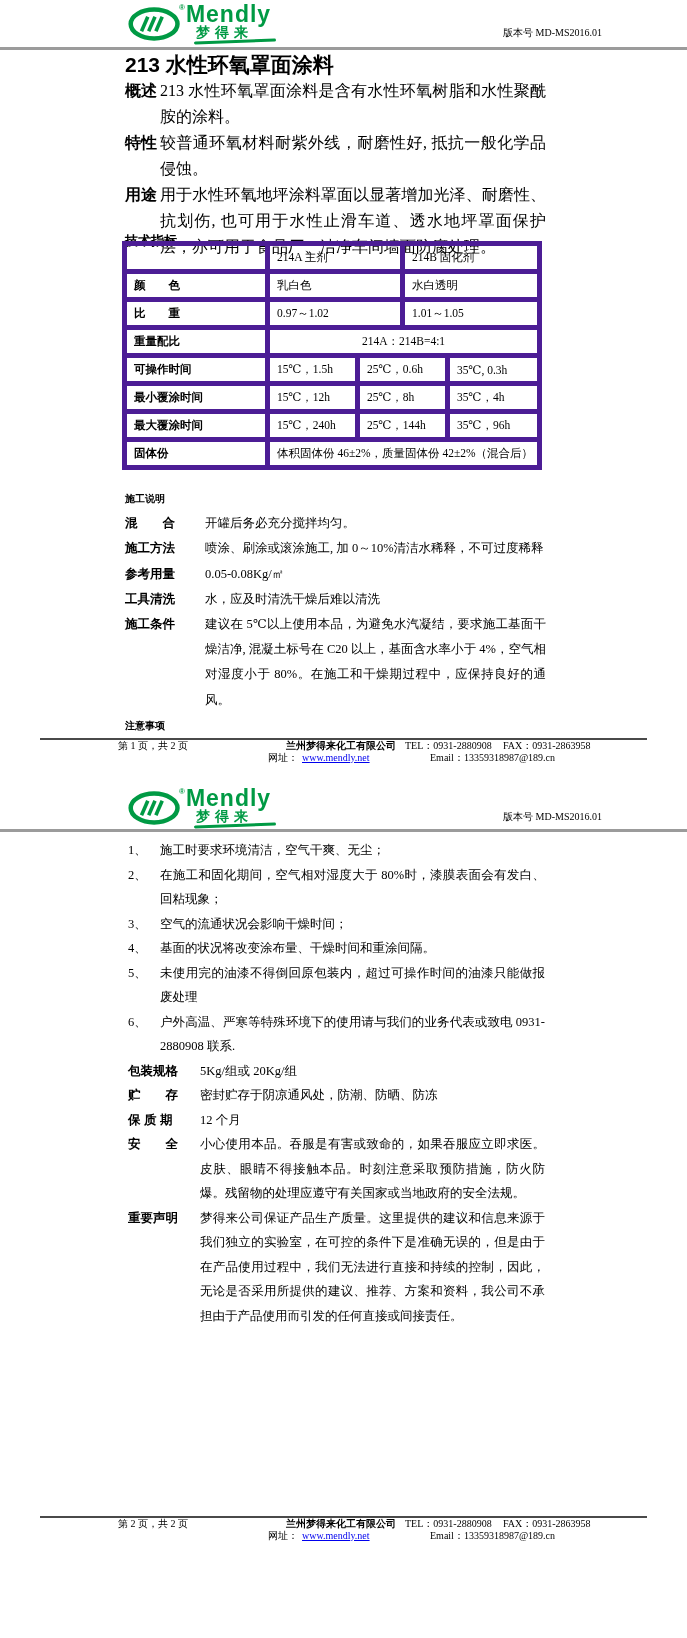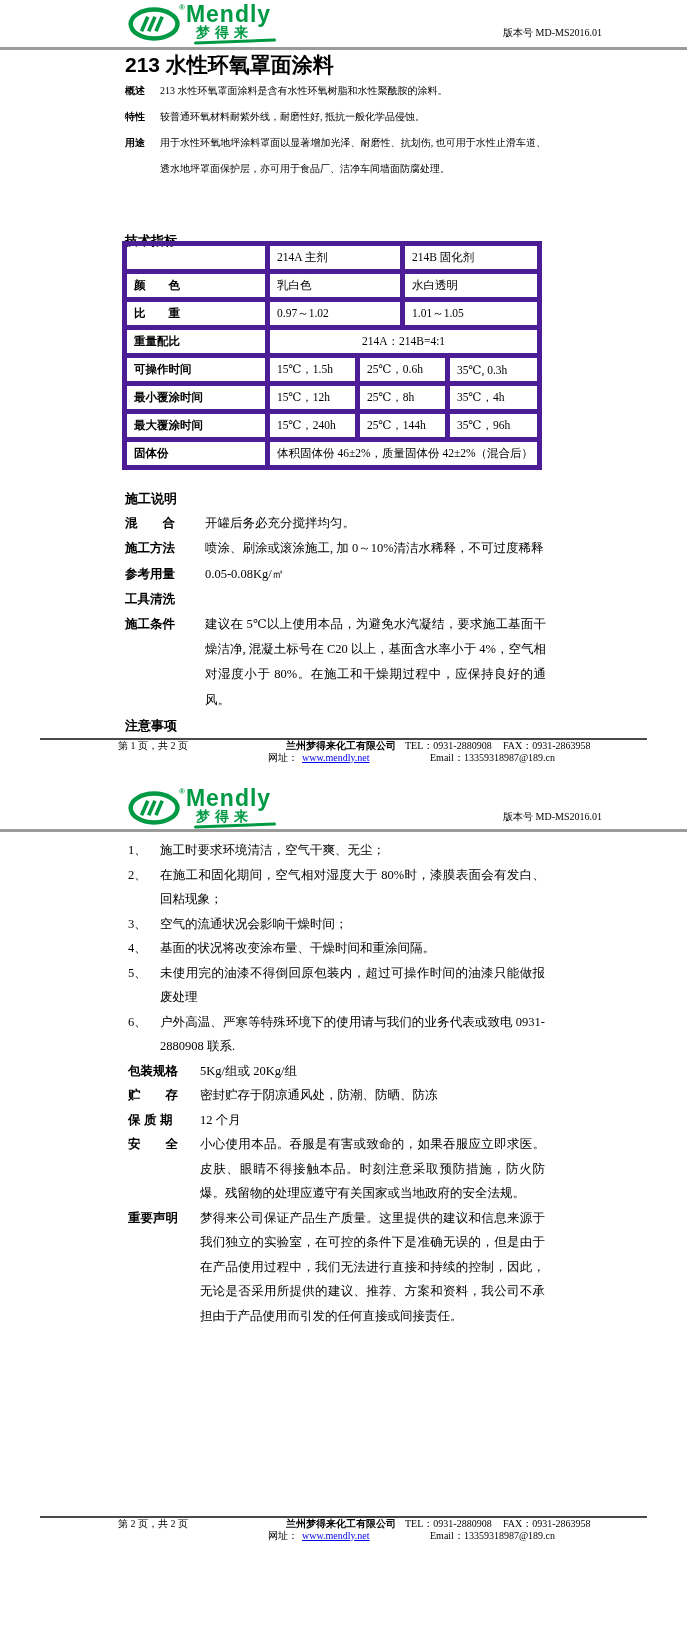--- a/index.html
+++ b/index.html
@@ -23,26 +23,26 @@
   .hrule{position:absolute;left:0;width:687px;height:3px;background:#9b9b9b;}
   .frule{position:absolute;left:40px;width:607px;height:2px;background:#4a4a4a;}
 
   .title{position:absolute;left:125px;margin:0;font-size:21px;line-height:26px;font-weight:bold;
        font-family:"Liberation Sans","DejaVu Sans",sans-serif;}
 
   .block{position:absolute;left:125px;width:421px;}
   .row{display:flex;}
   .lbl{flex:none;font-weight:bold;font-family:"Liberation Sans",sans-serif;}
   .txt{flex:1;text-align:justify;}
-  .intro .row{line-height:26px;font-size:10px;}
+  .intro .row{line-height:26px;font-size:16px;}
   .intro .lbl{width:35px;}
   .h2{position:absolute;left:125px;font-size:13px;font-weight:bold;line-height:16px;
        font-family:"Liberation Sans",sans-serif;margin-top:27px;}
   .constr{font-size:12.5px;line-height:25.2px;}
-  .constr .h2il{font-weight:bold;font-family:"Liberation Sans",sans-serif;font-size:13px;}
+  .constr .h2il{font-weight:bold;font-family:"Liberation Sans",sans-serif;font-size:10px;}
   .constr .lbl{width:80px;}
 
   table.spec{position:absolute;left:122px;top:241px;border-collapse:collapse;table-layout:fixed;
        width:415px;font-size:11.5px;}
   table.spec td{border:5px solid #4c1d95;height:23px;padding:0 0 0 7px;vertical-align:middle;
        overflow:hidden;white-space:nowrap;}
   table.spec td.c{text-align:center;padding:0;}
   table.spec td.lbl2{font-weight:bold;font-family:"Liberation Sans",sans-serif;}
 
   .p2{font-size:12.5px;line-height:24.5px;}
@@ -163,20 +163,21 @@
     <div class="row">
       <span class="lbl">施工方法</span>
       <span class="txt">喷涂、刷涂或滚涂施工, 加 0～10%清洁水稀释，不可过度稀释</span>
     </div>
     <div class="row">
       <span class="lbl">参考用量</span>
       <span class="txt">0.05-0.08Kg/㎡</span>
     </div>
     <div class="row">
       <span class="lbl">工具清洗</span>
+      <span class="txt">水，应及时清洗干燥后难以清洗</span>
     </div>
     <div class="row">
       <span class="lbl">施工条件</span>
       <span class="txt">建议在 5℃以上使用本品，为避免水汽凝结，要求施工基面干燥洁净, 混凝土标号在 C20 以上，基面含水率小于 4%，空气相对湿度小于 80%。在施工和干燥期过程中，应保持良好的通风。</span>
     </div>
     <div class="h2il">注意事项</div>
   </div>
 
   <div class="footer" style="top:738px;">
     <div class="frule" style="position:relative;left:0;"></div>

